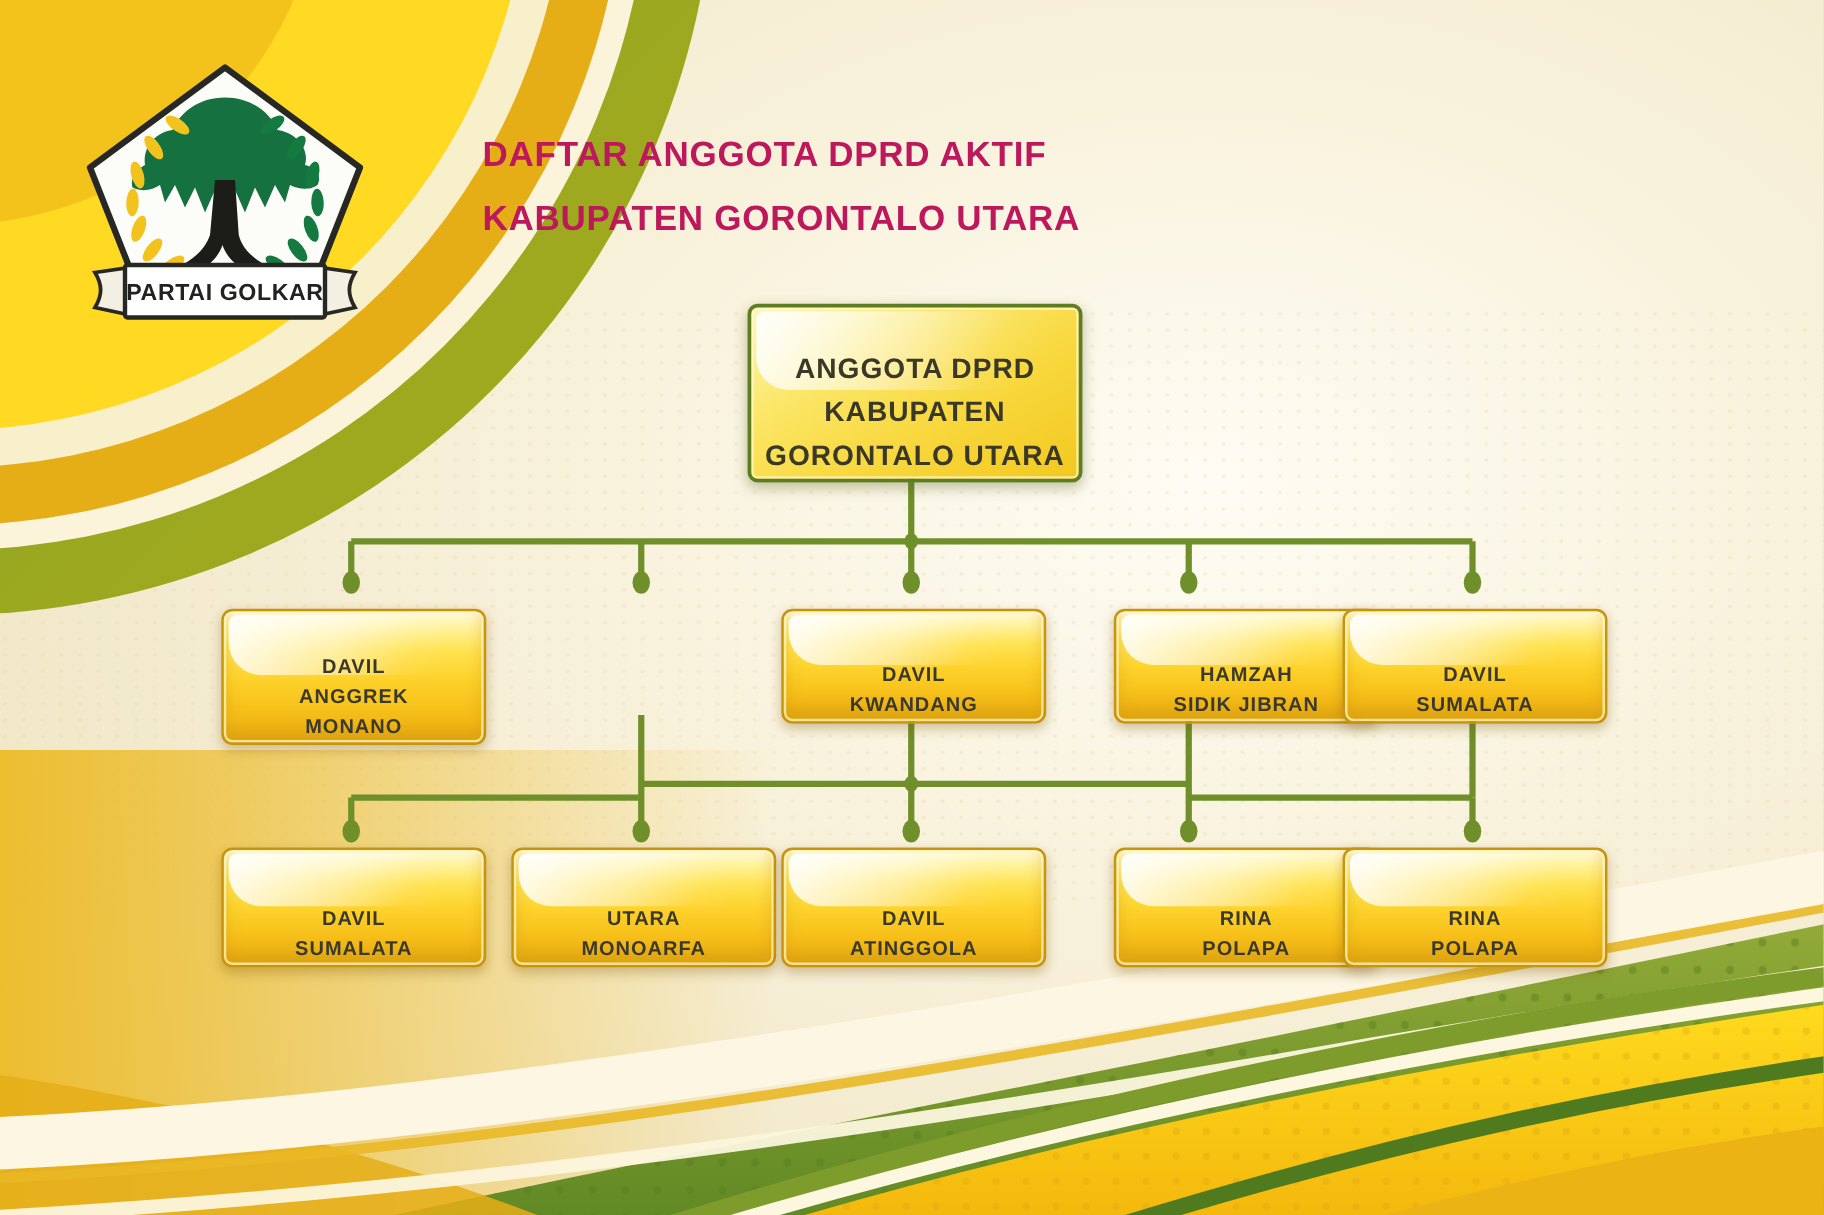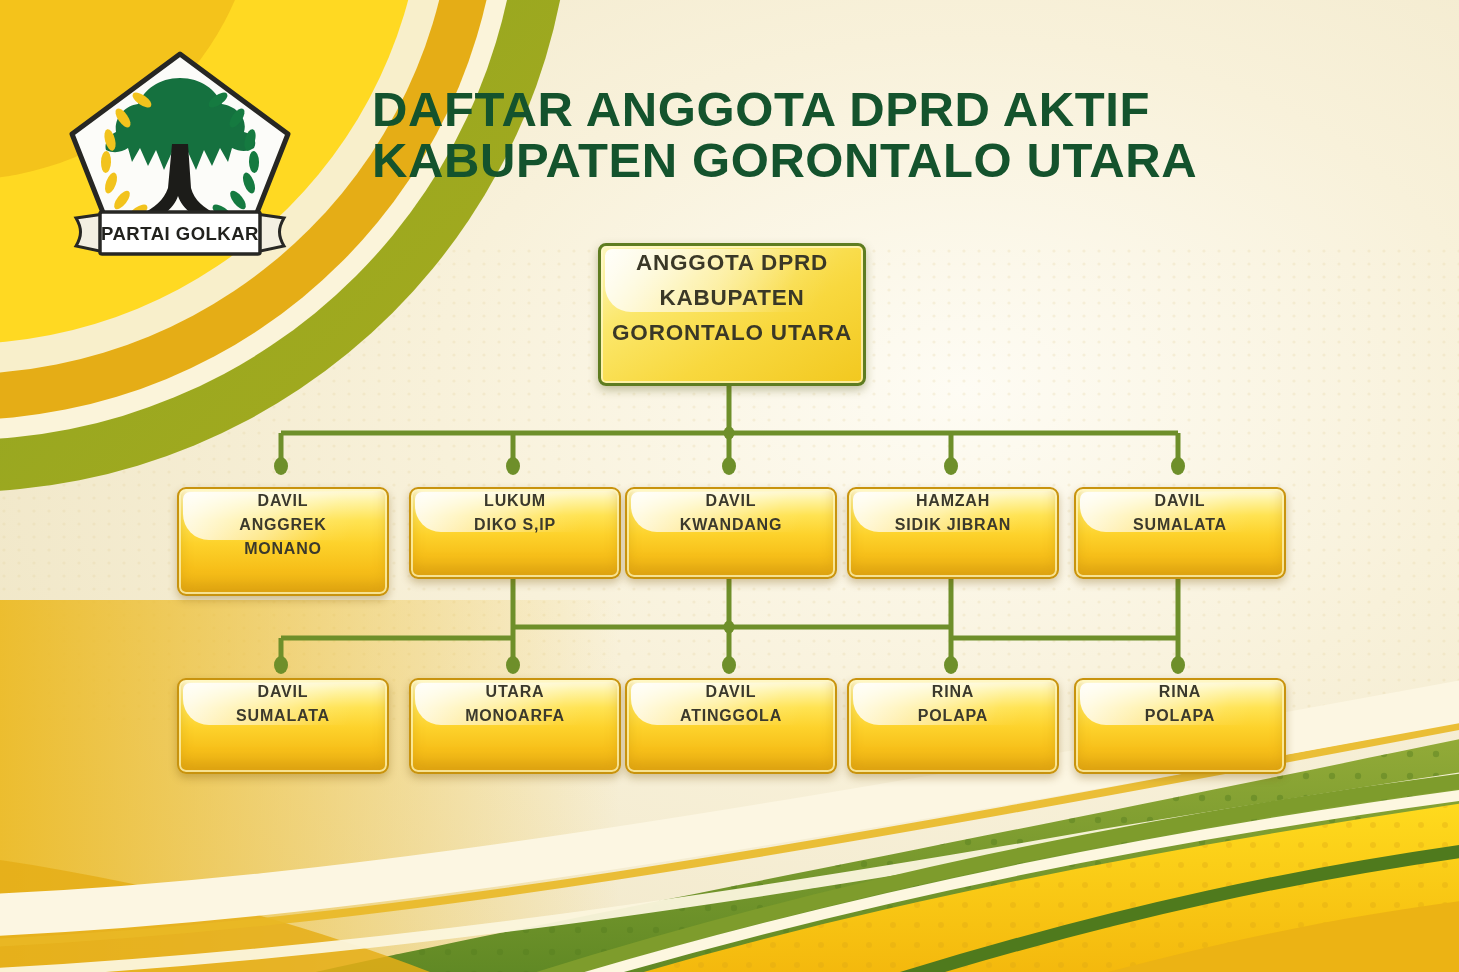--- a/index.html
+++ b/index.html
@@ -3,52 +3,52 @@
 <meta charset="utf-8">
 <style>
   html,body{margin:0;padding:0;background:#d9d2bd;}
   .canvas{
     position:relative;width:1459px;height:972px;overflow:hidden;
     font-family:"Liberation Sans", sans-serif;background:#f4ebd3;
   }
   .bg,.connectors{position:absolute;left:0;top:0;width:1459px;height:972px;}
   .bg{z-index:0;} .connectors{z-index:1;}
   .title{
-    position:absolute;left:372px;top:84px;z-index:3;margin:0;
-    font-size:49px;font-weight:700;line-height:51px;letter-spacing:.6px;
-    color:#14532d;white-space:pre-line;
+    position:absolute;left:372px;top:84px;z-index:3;margin:14px;
+    font-size:28px;font-weight:700;line-height:51px;letter-spacing:.6px;
+    color:#be185d;white-space:pre-line;
   }
   .logo{position:absolute;left:64px;top:48px;z-index:3;}
   .node{
     position:absolute;z-index:2;border-radius:9px;
     border:2px solid #c8930e;
     background:linear-gradient(180deg,#fffbe0 0%,#fff3a0 12%,#ffe352 30%,#fdd22b 52%,#f7c01a 75%,#efb214 100%);
     box-shadow:0 4px 9px rgba(120,85,0,.32), inset 0 0 0 2px rgba(255,247,190,.75), inset 0 -10px 14px rgba(196,140,10,.45);
-    display:flex;align-items:flex-start;justify-content:center;text-align:center;
+    display:flex;align-items:flex-end;justify-content:center;text-align:center;
   }
   .node::before{
     content:"";position:absolute;left:4px;right:4px;top:3px;height:46%;
     border-radius:7px 7px 26px 26px;pointer-events:none;
     background:linear-gradient(115deg,rgba(255,255,255,.92) 0%,rgba(255,255,255,.45) 45%,rgba(255,255,255,.06) 72%,rgba(255,255,255,0) 85%);
   }
   .node-label{
     position:relative;font-weight:700;font-size:16px;line-height:1.5;
     letter-spacing:.8px;color:#3b392c;white-space:pre-line;
   }
   .node.root{
     left:598px;top:243px;width:262px;height:137px;
     border:3px solid #5e7c20;border-radius:8px;
     background:linear-gradient(150deg,#fdf7c0 0%,#fbe76a 30%,#f8d83e 62%,#f2c81f 100%);
     box-shadow:0 4px 10px rgba(90,90,20,.35), inset 0 0 0 2px rgba(255,250,205,.7);
   }
   .node.root .node-label{font-size:22.5px;line-height:1.55;color:#3a3827;}
   .r1{top:487px;width:208px;height:88px;}
   .r1.c1{height:105px;}
   .r2{top:678px;width:208px;height:92px;}
-  .c1{left:177px;} .c2{left:409px;} .c3{left:625px;} .c4{left:847px;} .c5{left:1074px;}
+  .c1{left:177px;} .c2{left:409px;} .c3{left:625px;} .c4{left:891px;} .c5{left:1074px;}
 </style>
 </head>
 <body>
 
 <div class="canvas">
 
   <svg class="bg" viewBox="0 0 1459 972" preserveAspectRatio="none" aria-hidden="true">
     <defs>
       <radialGradient id="bgBase" cx="66%" cy="40%" r="80%">
         <stop offset="0%" stop-color="#fefcf4"></stop>
@@ -194,24 +194,20 @@
     <span class="node-label">ANGGOTA DPRD
 KABUPATEN
 GORONTALO UTARA</span>
   </div>
 
   <div class="node r1 c1">
     <span class="node-label">DAVIL
 ANGGREK
 MONANO</span>
   </div>
-  <div class="node r1 c2">
-    <span class="node-label">LUKUM
-DIKO S,IP</span>
-  </div>
   <div class="node r1 c3">
     <span class="node-label">DAVIL
 KWANDANG</span>
   </div>
   <div class="node r1 c4">
     <span class="node-label">HAMZAH
 SIDIK JIBRAN</span>
   </div>
   <div class="node r1 c5">
     <span class="node-label">DAVIL

